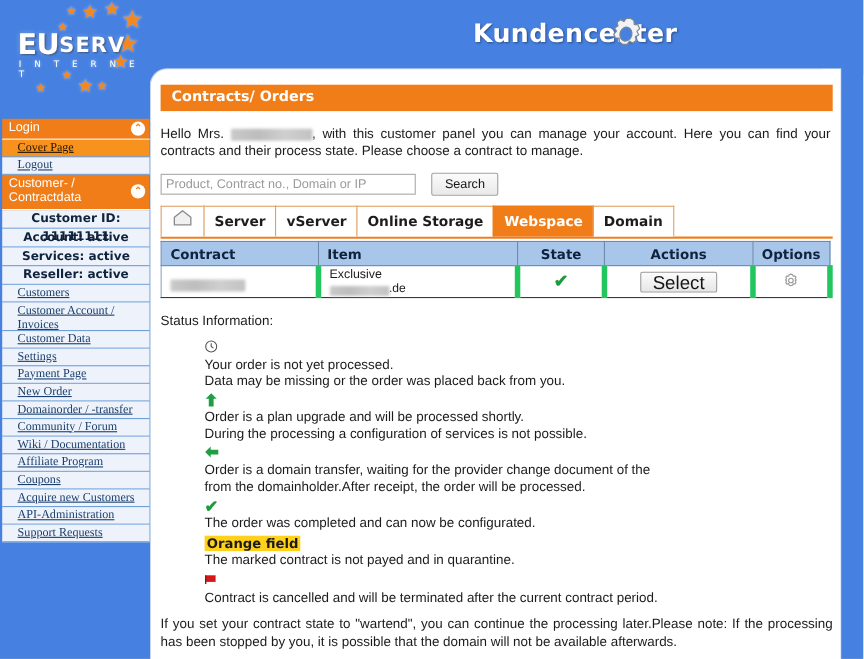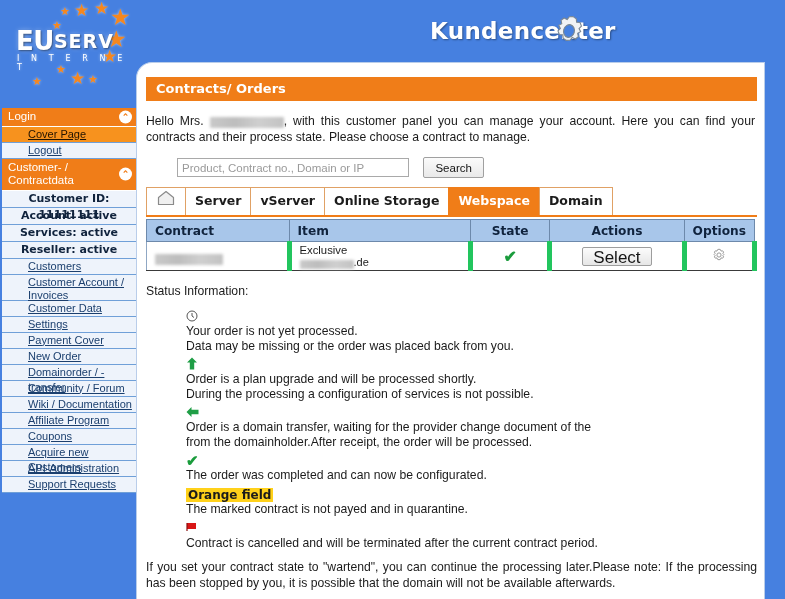--- a/index.html
+++ b/index.html
@@ -111,21 +111,21 @@
     border-radius: 1px;
     filter: blur(1.6px);
     vertical-align: -2px;
     height: 11px;
     position: relative;
     top: 2px;
   }
 
   
   #search-row {
-    position: absolute; left: 9px; top: 94px; margin-left: 31px;
+    position: absolute; left: 9px; top: 94px;
   }
   #search-input {
     width: 232px; height: 19px;
     border: 1px solid #a9a9a9;
     font-family: "Liberation Sans", sans-serif;
     font-size: 11.5px;
     padding: 1px 4px;
     color: #222;
     vertical-align: middle;
   }
@@ -287,22 +287,23 @@
     line-height: 13px;
     text-align: center;
     font-weight: bold;
     cursor: pointer;
   }
   .side-item {
     background: #eef3fb;
     border-bottom: 1px solid #6f9fd8;
     height: 16px;
     line-height: 15px;
-    padding-left: 26px;
+    padding-left: 14px;
     font-size: 11px;
+    font-family: Liberation Serif, serif;
   }
   .side-item.tall { height: 26px; line-height: 13px; padding-top: 1px; }
   .side-item a {
     color: #1b3f6e;
     text-decoration: underline;
     font-size: 11px;
     cursor: pointer;
   }
   .side-item.active {
     background: #f7921e;
@@ -371,21 +372,21 @@
     </div>
     <div class="side-info">Customer ID: 11111111</div>
     <div class="side-info">Account: active</div>
     <div class="side-info">Services: active</div>
     <div class="side-info">Reseller: active</div>
 
     <div class="side-item"><a>Customers</a></div>
     <div class="side-item tall"><a>Customer Account / Invoices</a></div>
     <div class="side-item"><a>Customer Data</a></div>
     <div class="side-item"><a>Settings</a></div>
-    <div class="side-item"><a>Payment Cover</a></div>
+    <div class="side-item"><a>Payment Page</a></div>
     <div class="side-item"><a>New Order</a></div>
     <div class="side-item"><a>Domainorder / -transfer</a></div>
     <div class="side-item"><a>Community / Forum</a></div>
     <div class="side-item"><a>Wiki / Documentation</a></div>
     <div class="side-item"><a>Affiliate Program</a></div>
     <div class="side-item"><a>Coupons</a></div>
     <div class="side-item"><a>Acquire new Customers</a></div>
     <div class="side-item"><a>API-Administration</a></div>
     <div class="side-item"><a>Support Requests</a></div>
   </div>

